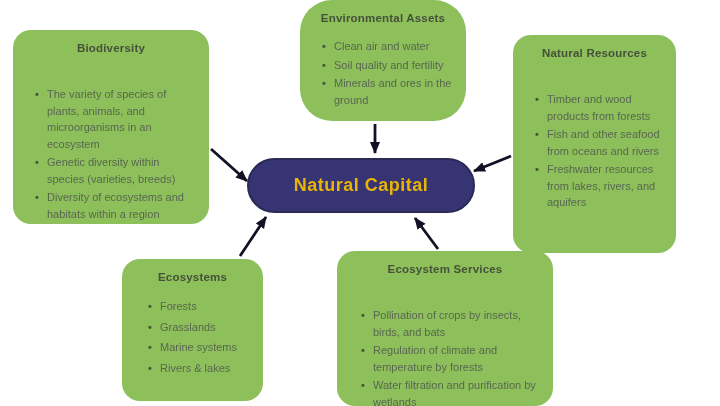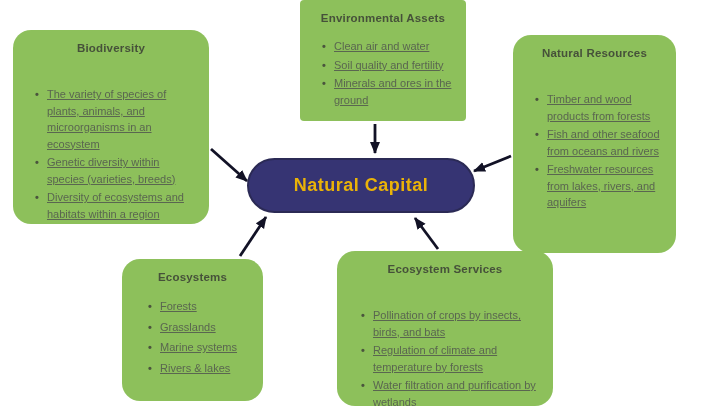--- a/index.html
+++ b/index.html
@@ -26,39 +26,38 @@
     text-align: center;
     font-weight: bold;
     font-size: 11.5px;
     color: #46513a;
     letter-spacing: 0.2px;
   }
   .node-list {
     margin: 32px 0 0 0;
     padding: 0 2px 0 24px;
     list-style: none;
-    text-decoration: underline;
   }
   .node-list li {
     position: relative;
     font-size: 11px;
     line-height: 1.5;
     margin-bottom: 2px;
     color: #5a6650;
   }
   .node-list li::before {
     content: "\2022";
     position: absolute;
     left: -12px;
     color: #4a543d;
     font-weight: bold;
   }
 
   #box-biodiversity      { left: 13px;  top: 30px;  width: 196px; height: 194px; }
-  #box-environmental     { left: 300px; top: 0px;   width: 166px; height: 121px; border-radius: 4px; }
+  #box-environmental     { left: 300px; top: 0px;   width: 166px; height: 121px; border-radius: 32px; }
   #box-environmental .node-list { margin-top: 14px; }
   #box-natural-resources { left: 513px; top: 35px;  width: 163px; height: 218px; }
   #box-ecosystems        { left: 122px; top: 259px; width: 141px; height: 142px; }
   #box-ecosystems .node-list { margin-top: 15px; padding-left: 28px; }
   #box-ecosystems .node-list li { margin-bottom: 4px; }
   #box-ecosystem-services{ left: 337px; top: 251px; width: 216px; height: 155px; }
   #box-ecosystem-services .node-list { padding-left: 26px; }
 
   .center-pill {
     position: absolute;

